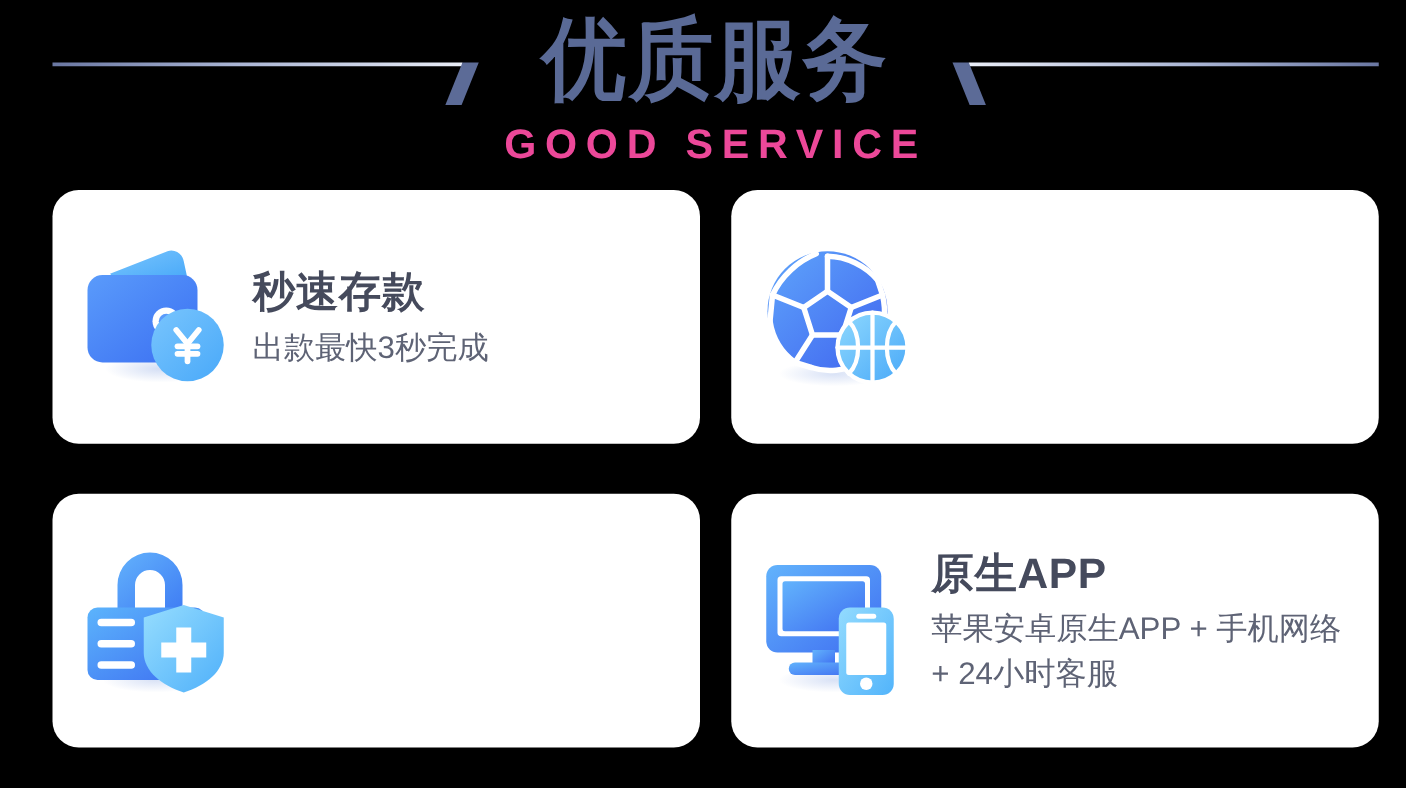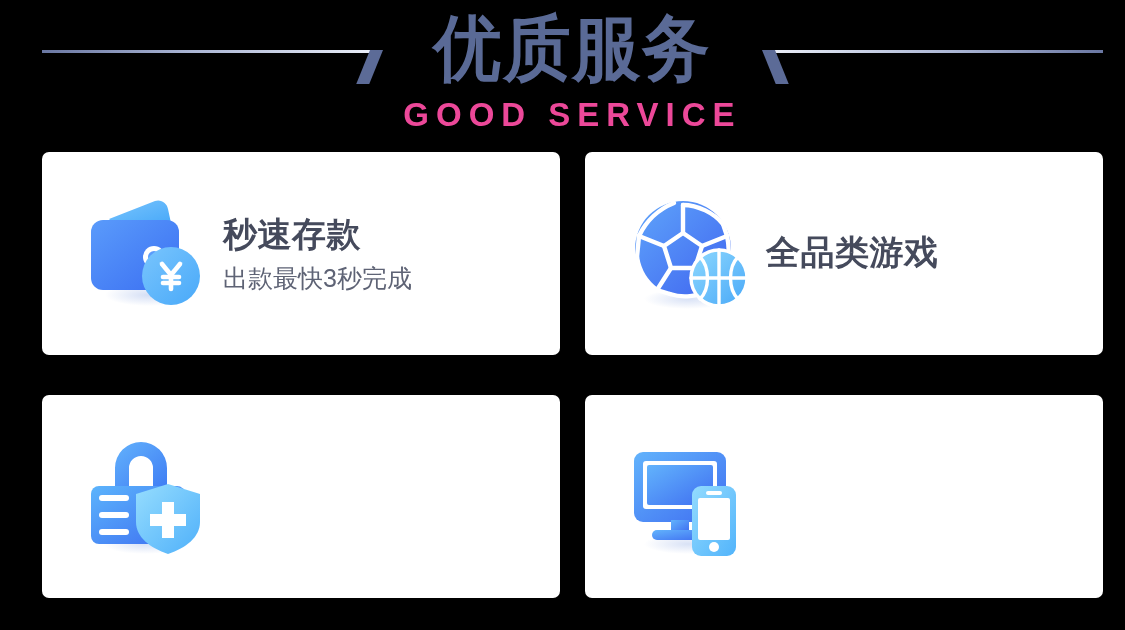--- a/index.html
+++ b/index.html
@@ -103,24 +103,24 @@
     display: grid;
     grid-template-columns: 518px 518px;
     grid-template-rows: 203px 203px;
     column-gap: 25px;
     row-gap: 40px;
   }
 
   .card {
     position: relative;
     background: #ffffff;
-    border-radius: 7px;
+    border-radius: 21px;
     display: flex;
     align-items: center;
-    padding: 0 18px 0 41px;
+    padding: 0 18px 0 20px;
     box-sizing: border-box;
     overflow: hidden;
     justify-content: space-between;
   }
 
   .card-icon {
     flex: 0 0 auto;
     width: 126px;
     height: 126px;
     position: relative;
@@ -252,21 +252,20 @@
           <g fill="none" stroke="#ffffff" stroke-width="3.4" stroke-linecap="round">
             <circle cx="93" cy="87" r="28"></circle>
             <path d="M93 59 L93 115"></path>
             <path d="M65 87 L121 87"></path>
             <path d="M74 66 C84 76 84 98 74 108"></path>
             <path d="M112 66 C102 76 102 98 112 108"></path>
           </g>
         </svg>
       </div>
       <div class="card-text">
-        <div class="card-title">全品类游戏</div>
       </div>
     </div>
 
     <div class="card">
       <div class="card-icon">
         <svg class="icon-svg" viewBox="0 0 126 126" xmlns="http://www.w3.org/2000/svg">
           <defs>
             <linearGradient id="lg1" x1="0" y1="0" x2="1" y2="1">
               <stop offset="0%" stop-color="#63b2fc"></stop>
               <stop offset="100%" stop-color="#3f7df4"></stop>
@@ -323,17 +322,19 @@
           <rect x="21" y="31" width="66" height="40" rx="2" fill="url(#mg1)"></rect>
           <rect x="45" y="86" width="18" height="12" fill="url(#mg1)"></rect>
           <rect x="26" y="96" width="56" height="10" rx="5" fill="url(#mg1)"></rect>
           <rect x="66" y="52" width="44" height="70" rx="9" fill="url(#mg2)"></rect>
           <rect x="72" y="64" width="32" height="42" rx="2" fill="#ffffff"></rect>
           <rect x="80" y="57" width="16" height="4" rx="2" fill="#ffffff"></rect>
           <circle cx="88" cy="113" r="5" fill="#ffffff"></circle>
         </svg>
       </div>
       <div class="card-text">
+        <div class="card-title">原生APP</div>
+        <div class="card-sub">苹果安卓原生APP + 手机网络 + 24小时客服</div>
       </div>
     </div>
 
   </div>
 </div>
 
 </body></html>

